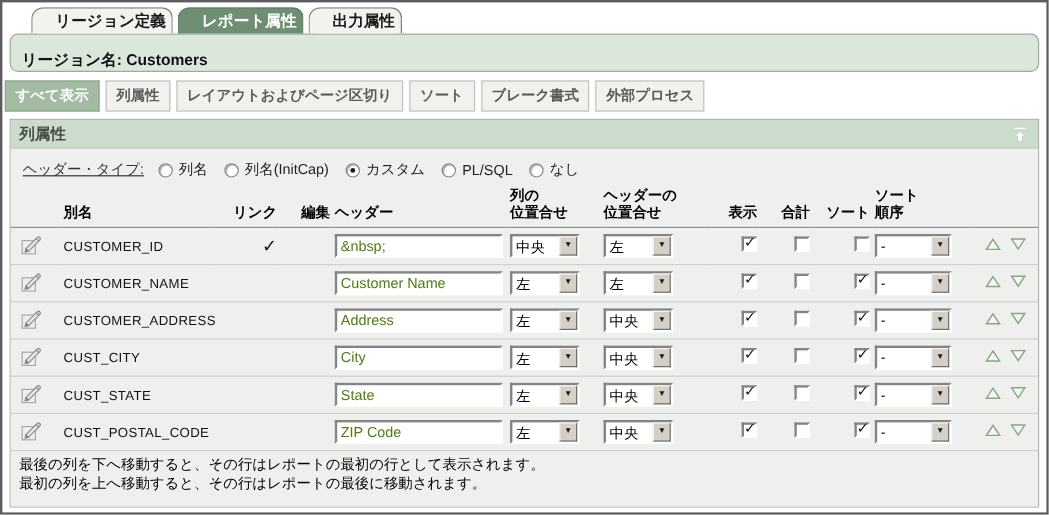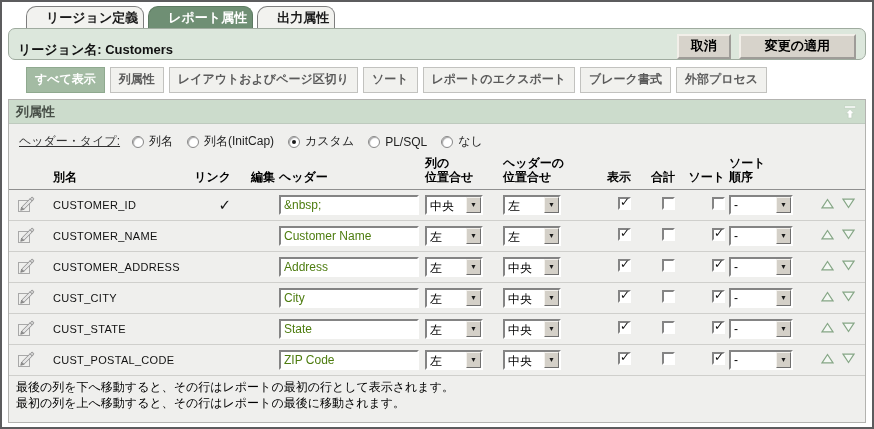--- a/index.html
+++ b/index.html
@@ -25,21 +25,21 @@
     display:flex; align-items:flex-end; justify-content:space-between; padding:0 9px;
   }
   .region-name { font-size:13px; font-weight:bold; color:#111; }
   .bar-buttons { display:flex; gap:8px; }
   .btn {
     background:#d7d3cb; border:2px outset #f2efe9; font-weight:bold; font-size:13px;
     padding:2px 12px; font-family:inherit; color:#000; cursor:default; line-height:1.3;
   }
   .btn.wide { padding:2px 24px; }
   
-  .subtabs { display:flex; gap:5px; margin:7px 24px 6px; }
+  .subtabs { display:flex; gap:5px; margin:7px 2px 6px; }
   .subtab {
     background:#f1f1ee; border:1px solid #c2c2bf; color:#5b5b5b; font-weight:bold;
     font-size:12px; padding:3px 8px 4px; text-decoration:none; cursor:default; white-space:nowrap;
   }
   .subtab.on { background:var(--subtab_active,#a3bba3); border-color:#8fa98f; color:#fff; }
   
   .section { margin:0 6px; border:1px solid #b3b3b0; }
   .section-header {
     background:var(--section_header_bg,#ccdccc); height:24px; padding:0 7px;
     display:flex; align-items:center; justify-content:space-between;
@@ -107,32 +107,27 @@
     <div class="tab">
       <span>出力属性</span>
     </div>
   </div>
 
   <div class="region-bar">
     <div class="region-name">
       <span>リージョン名:</span>
       <span>Customers</span>
     </div>
-    <div class="bar-buttons">
-      <button class="btn">取消</button>
-      <button class="btn wide">変更の適用</button>
-    </div>
   </div>
 
   <div class="subtabs">
     <a class="subtab on">すべて表示</a>
     <a class="subtab">列属性</a>
     <a class="subtab">レイアウトおよびページ区切り</a>
     <a class="subtab">ソート</a>
-    <a class="subtab">レポートのエクスポート</a>
     <a class="subtab">ブレーク書式</a>
     <a class="subtab">外部プロセス</a>
   </div>
 
   <div class="section">
     <div class="section-header">
       <span>列属性</span>
       <span class="collapse-btn">
         <svg width="16" height="14" viewBox="0 0 16 14">
           <rect x="2.5" y="1" width="11" height="2" fill="#fff" stroke="#b9c9b9" stroke-width="0.5"></rect>

